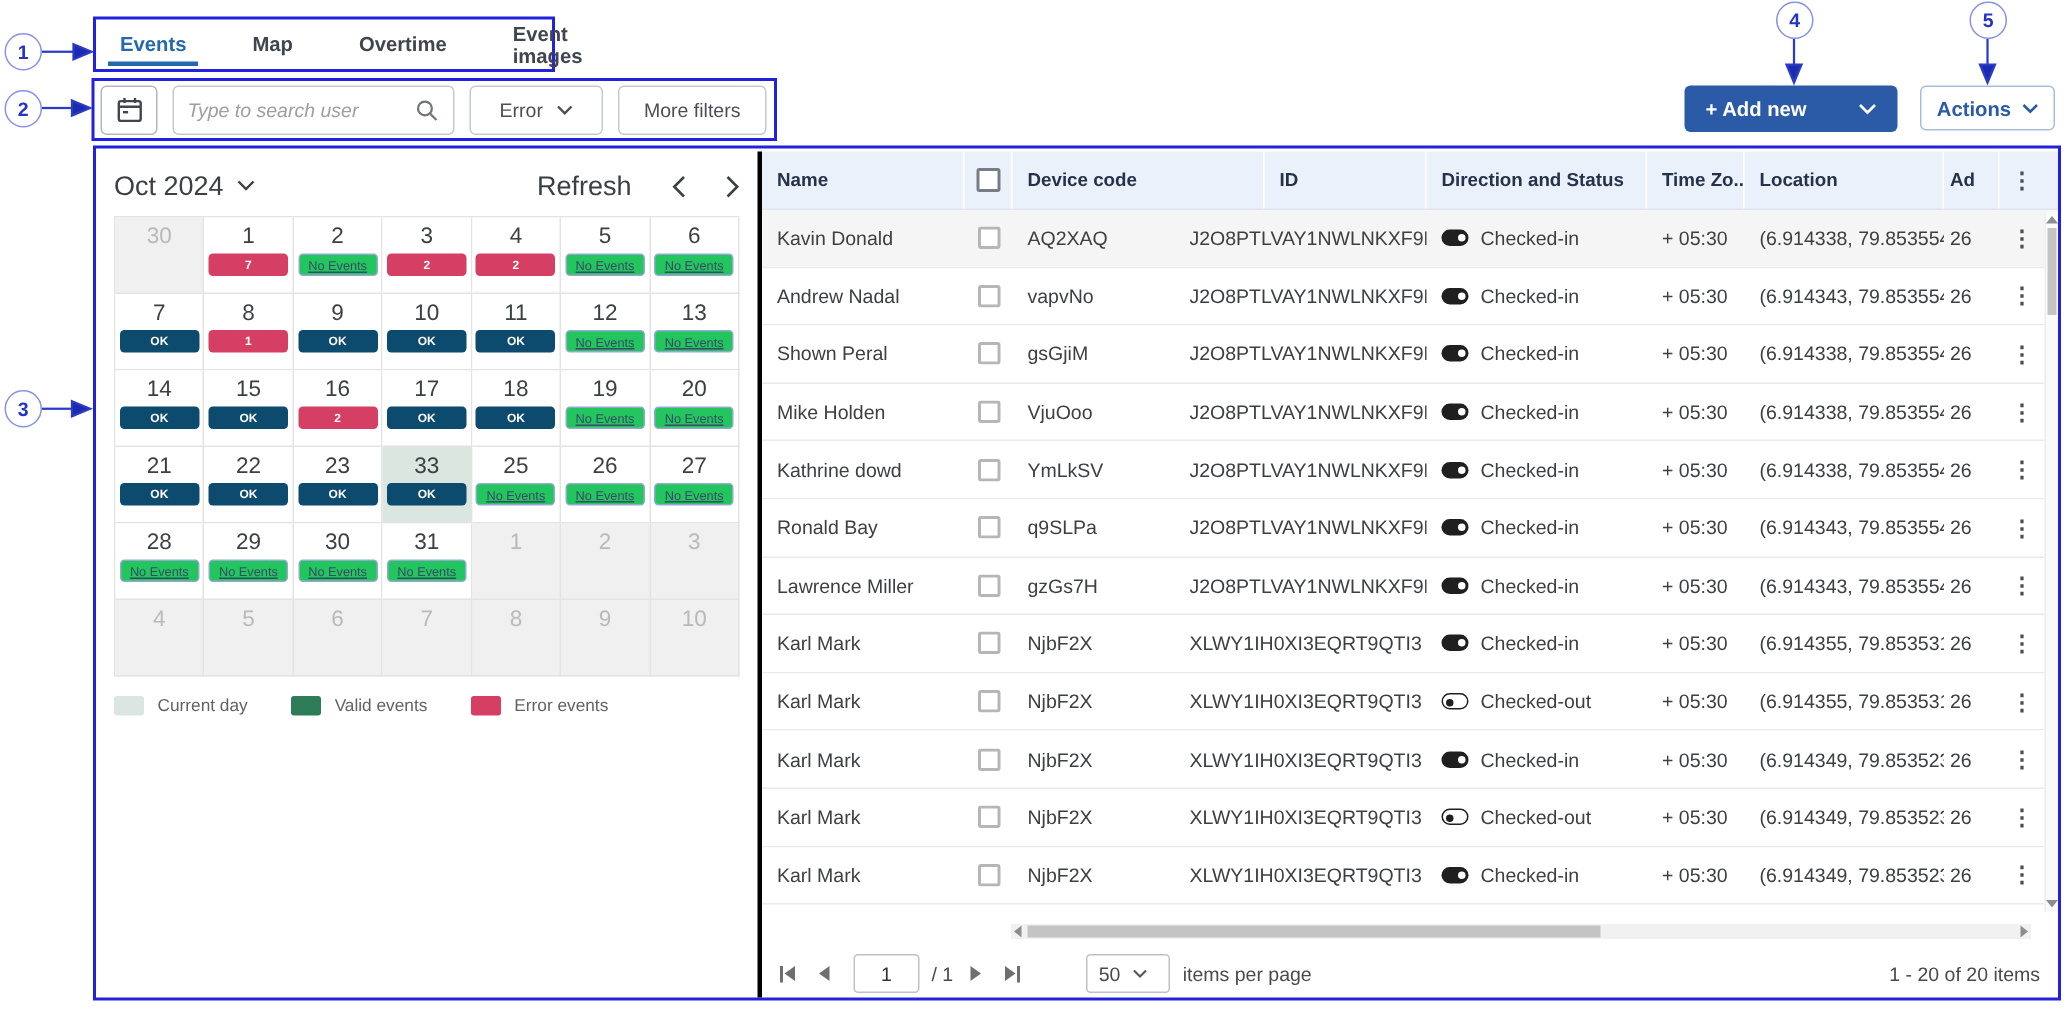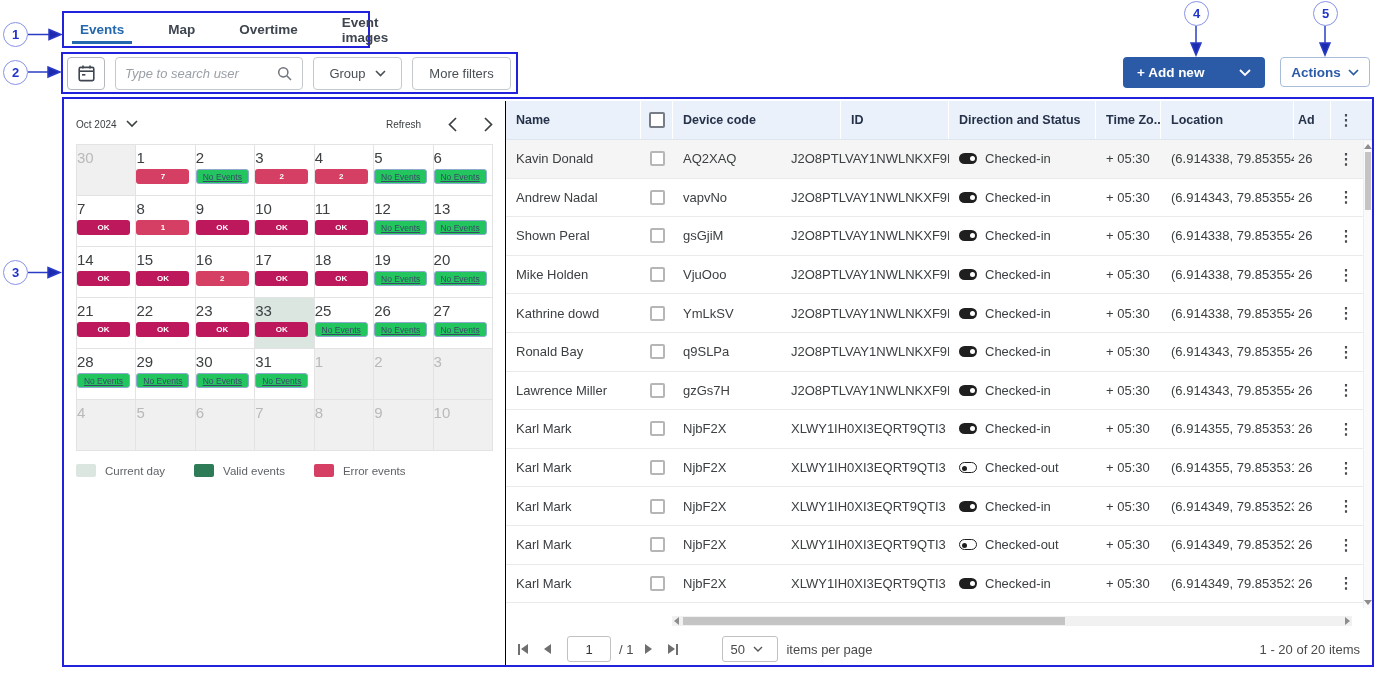--- a/index.html
+++ b/index.html
@@ -37,42 +37,42 @@
 
   
   #add-new { position:absolute; left:1123px; top:57px; width:142px; height:31px; background:#2b5ba6; border-radius:4px;
              color:#fff; font-weight:bold; font-size:13.5px; display:flex; align-items:center; padding:0 14px; cursor:pointer; z-index:4; }
   #add-new .chev { margin-left:auto; }
   #actions-btn { position:absolute; left:1280px; top:57px; width:90px; height:30px; border:1px solid #a9bdd9; border-radius:4px;
                  background:#fff; color:#2b5ba6; font-weight:bold; font-size:13.5px; display:flex; align-items:center; justify-content:center; gap:7px; cursor:pointer; z-index:4; }
 
   
   #calendar { position:absolute; left:12px; top:12px; width:417px; }
-  .cal-header { display:flex; align-items:center; height:26px; font-size:10px; color:#3c4043; }
+  .cal-header { display:flex; align-items:center; height:26px; font-size:18px; color:#3c4043; }
   .cal-month { display:flex; align-items:center; gap:9px; cursor:pointer; }
   .cal-refresh { margin-left:auto; cursor:pointer; }
   .cal-nav { margin-left:27px; cursor:pointer; display:flex; align-items:center; }
   .weekdays { display:grid; grid-template-columns:repeat(7,1fr); margin-top:13px; color:#9aa0a6; font-size:13px; text-align:center; }
   .cal-grid { display:grid; grid-template-columns:repeat(7,1fr); margin-top:7px; border-top:1px solid #e3e3e3; border-left:1px solid #e3e3e3; }
   .cal-cell { height:51px; border-right:1px solid #e3e3e3; border-bottom:1px solid #e3e3e3; background:#fff;
-              display:flex; flex-direction:column; align-items:flex-start; padding-top:3px; gap:2px; }
+              display:flex; flex-direction:column; align-items:center; padding-top:3px; gap:2px; }
   .cal-cell .day { font-size:15px; color:#3c4043; line-height:19px; }
   .cal-cell.muted { background:#f0f0f0; }
   .cal-cell.muted .day { color:#b9b9b9; }
   .cal-cell.current { background:#dbe6e1; }
   .badge { width:53px; height:15px; border-radius:3px; font-size:8px; font-weight:bold; display:flex; align-items:center; justify-content:center; cursor:pointer; }
-  .badge.ok { background:#be185d; color:#fff; }
+  .badge.ok { background:#0c4a6e; color:#fff; }
   .badge.error { background:#d53f63; color:#fff; }
   .badge.none { background:#22c55e; border:1px solid #91a9cf; color:#3a4a66; font-weight:normal; font-size:8.5px;text-decoration:underline; }
   .legend { display:flex; gap:29px; margin-top:13px; font-size:11.5px; color:#5f6368; align-items:center; }
   .legend-item { display:flex; align-items:flex-end; gap:9px; }
   .legend .sw { width:20px; height:13px; border-radius:2px; }
 
   
-  #grid { position:absolute; left:441px; top:2px; width:867px; height:564px; border-left:1px solid #000000; }
+  #grid { position:absolute; left:441px; top:2px; width:867px; height:564px; border-left:3px solid #000000; }
   .grid-header { display:flex; height:39px; background:#eaf1fb; border-bottom:1px solid #dde5ef; align-items:stretch; }
   .hcell { display:flex; align-items:center; padding-left:10px; font-size:12.5px; font-weight:bold; color:#25324a;
            border-right:1px solid #fff; white-space:nowrap; overflow:hidden; cursor:pointer; }
   .col-name{width:135px;} .col-cb{width:32px; justify-content:center; padding-left:0;} .col-id{width:108px;}
   .col-device{width:168px;} .col-dir{width:147px;} .col-tz{width:65px;} .col-loc{width:133px;}
   .col-ad{width:37px; padding-left:4px;} .col-kebab{width:30px; justify-content:center; padding-left:0; border-right:none;}
   .cbx { width:16px; height:16px; border:2px solid #767d87; border-radius:2px; background:#fff; cursor:pointer; }
   .row .cbx { border:2px solid #b6b6b6; width:15px; height:15px; }
   #rows { }
   .row { display:flex; height:38.6px; align-items:center; border-bottom:1px solid #eaeaea; font-size:13px; color:#3c4043; background:#fff; }
@@ -159,21 +159,21 @@
   <div class="search-box">
     <input type="text" placeholder="Type to search user" style="">
     <span>
       <svg width="17" height="17" viewBox="0 0 17 17" fill="none" stroke="#6f747a" stroke-width="1.5">
         <circle cx="7.3" cy="7.3" r="4.6"></circle>
           <line x1="10.8" y1="10.8" x2="15" y2="15"></line>
       </svg>
     </span>
   </div>
   <button class="btn-light" style="width:89px">
-    <span>Group</span>
+    <span>Error</span>
     <span>
       <svg width="11" height="7" viewBox="0 0 11 7" fill="none" stroke="#4a4f55" stroke-width="1.6">
           <path d="M1,1 L5.5,5.5 L10,1"></path>
         </svg>
     </span>
   </button>
   <button class="btn-light" style="width:99px">
     <span>More filters</span>
   </button>
 </div>

